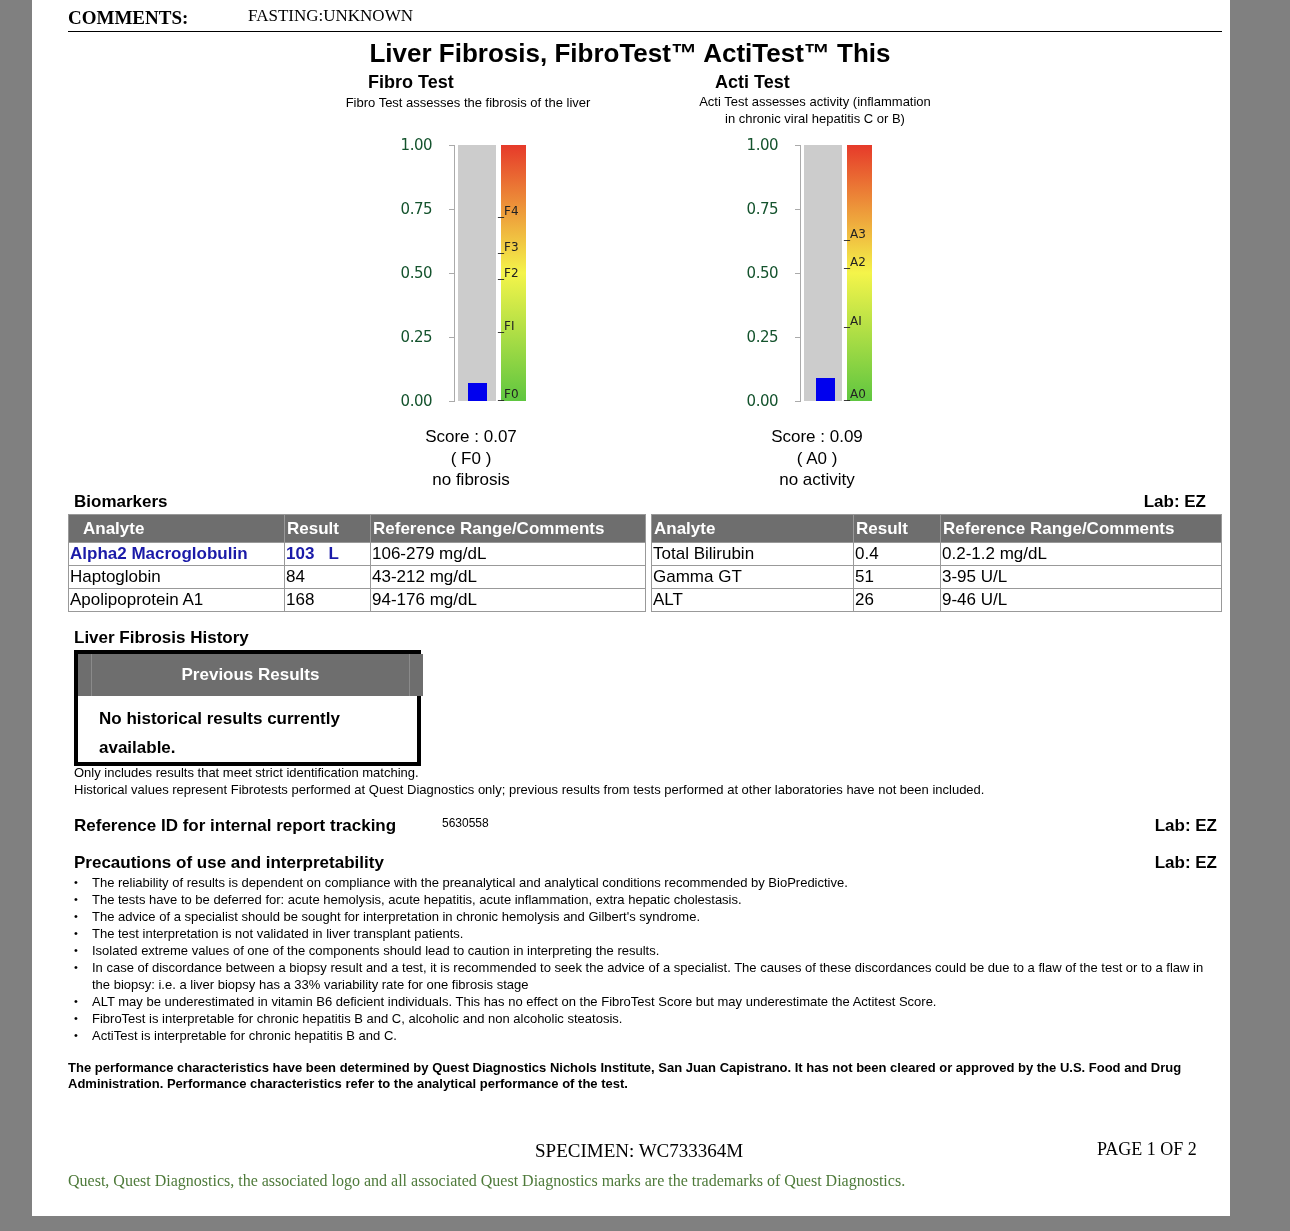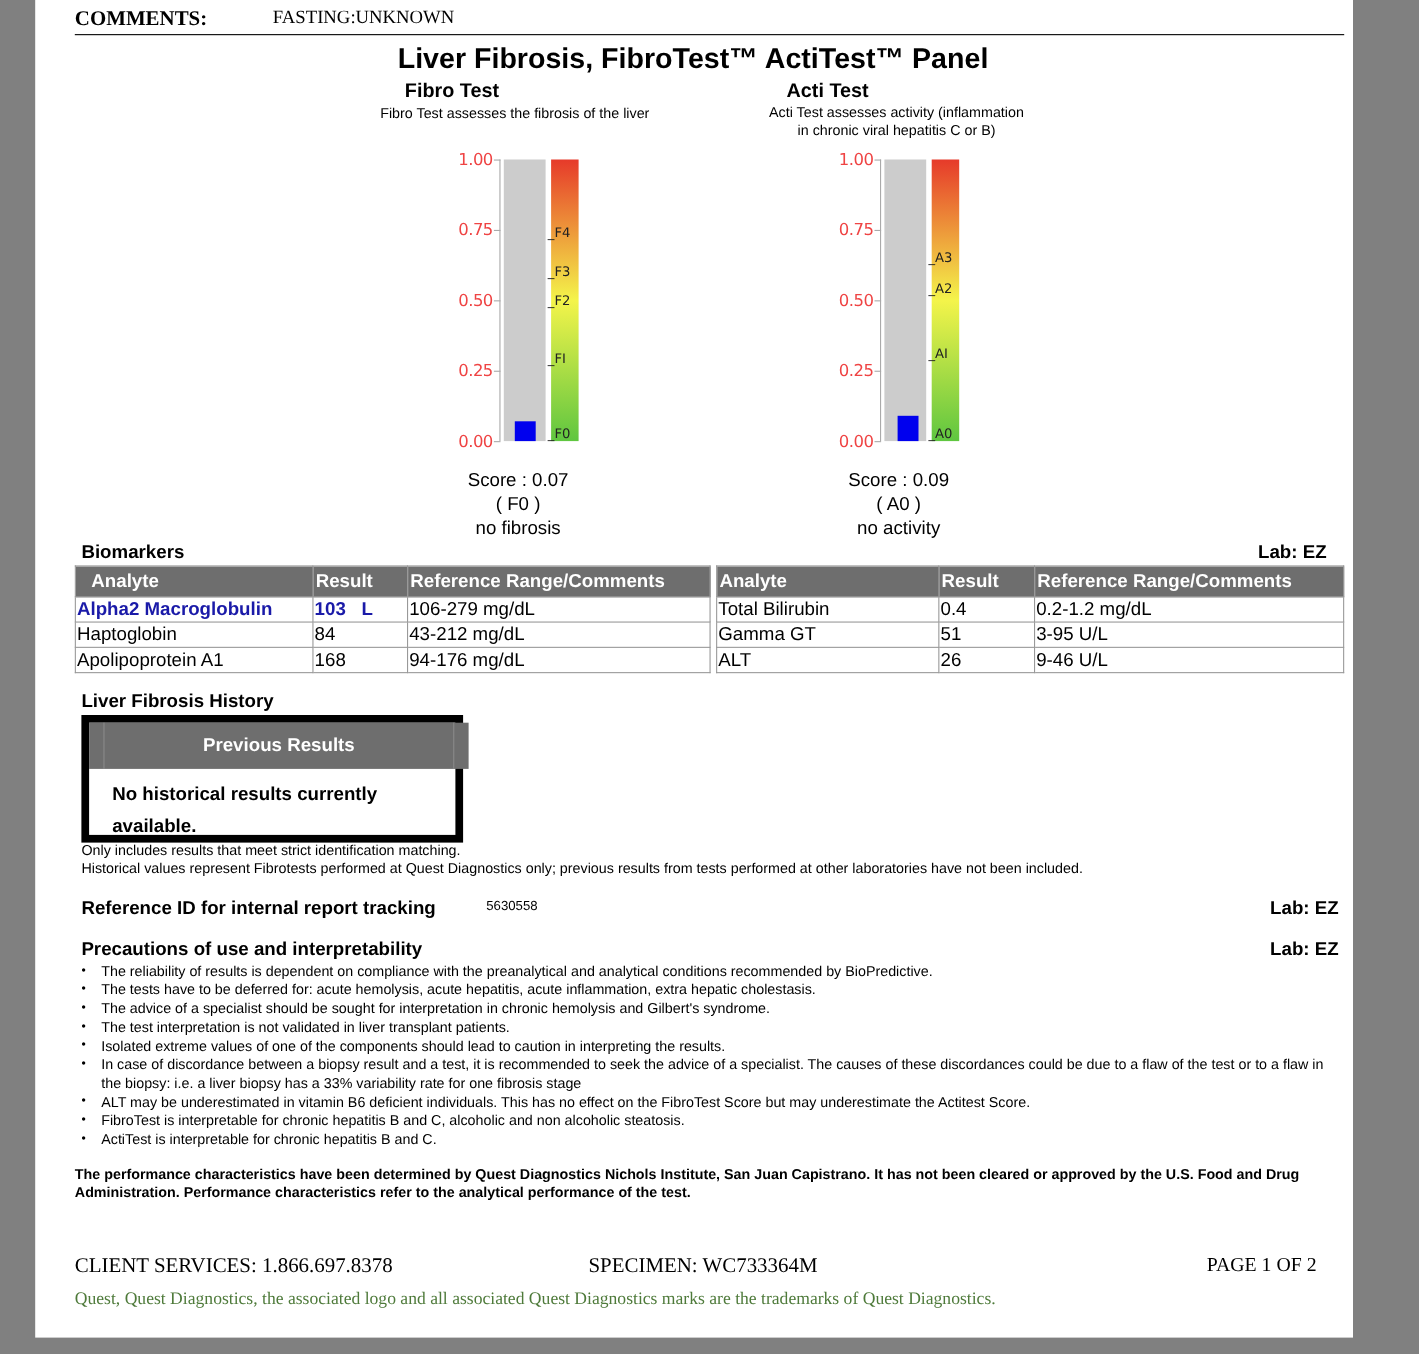--- a/index.html
+++ b/index.html
@@ -11,41 +11,41 @@
 
   .comments-label { left: 36px; top: 7px; font-size: 19px; font-weight: bold; }
   .comments-value { left: 216px; top: 6px; font-size: 17px; }
   .top-rule { left: 36px; top: 31px; width: 1154px; height: 1px; background: #000; }
 
   .panel-title { left: 0; width: 1260px; top: 38px; text-align: center; font-size: 26px; font-weight: bold; }
   .gauge-title { font-size: 18px; font-weight: bold; text-align: left; }
   .gauge-desc { font-size: 13px; text-align: center; line-height: 17px; }
 
   .gauge { position: absolute; width: 140px; height: 290px; }
-  .gauge .tick-label { position: absolute; right: 104px; font-size: 15px; font-family: "DejaVu Sans", sans-serif; transform: translateY(-50%); letter-spacing: -0.5px; color: #ef4444; }
+  .gauge .tick-label { position: absolute; right: 120px; font-size: 15px; font-family: "DejaVu Sans", sans-serif; transform: translateY(-50%); letter-spacing: -0.5px; color: #14532d; }
   .gauge .axis { position: absolute; left: 42px; top: 0; width: 1px; height: 256px; background: #aaa; }
   .gauge .axis-tick { position: absolute; left: 37px; width: 6px; height: 1px; background: #aaa; }
   .gauge .track { position: absolute; left: 46px; top: 0; width: 38px; height: 256px; background: #cccccc; }
   .gauge .marker { position: absolute; width: 19px; background: #0000ee; }
   .gauge .colorbar { position: absolute; left: 89px; top: 0; width: 25px; height: 256px;
      background: linear-gradient(to bottom, #e63a2a 0%, #ec6a2c 18%, #f2a33a 33%, #f7d43e 42%, #f4f44a 50%, #c8ec4a 60%, #8fd848 75%, #5fc640 100%); }
   .gauge .stage { position: absolute; left: 86px; font-size: 12px; font-family: "DejaVu Sans", sans-serif; color: #222; transform: translateY(-70%); }
   .gauge .stage::before { content: "_"; margin-right: 0px; }
 
   .score-block { position: absolute; text-align: center; font-size: 17px; line-height: 21.5px; width: 200px; }
 
   .section-label { font-size: 17px; font-weight: bold; }
   .lab-label { font-size: 17px; font-weight: bold; margin-left: 36px; }
 
   table.bio { position: absolute; border-collapse: collapse; font-size: 17px; }
   table.bio th { background: #6e6e6e; color: #fff; font-weight: bold; text-align: left; height: 28px; padding: 0 2px; border: 1px solid #999; }
   table.bio td { height: 23px; padding: 0 1px; border: 1px solid #999; white-space: nowrap; }
   table.bio td.flag { color: #1a1aa8; font-weight: bold; }
 
-  .history-box { position: absolute; left: 42px; top: 650px; width: 347px; height: 116px; border: 7px solid #000000; }
+  .history-box { position: absolute; left: 42px; top: 650px; width: 347px; height: 116px; border: 4px solid #000000; }
   .history-head { position: absolute; left: 0; top: 0; width: 345px; height: 42px; background: #6e6e6e; color: #fff; font-weight: bold; font-size: 17px; text-align: center; line-height: 42px; }
   .history-head .l { position: absolute; left: 13px; top: 0; width: 1px; height: 42px; background: #8a8a8a; }
   .history-head .r { position: absolute; right: 13px; top: 0; width: 1px; height: 42px; background: #8a8a8a; }
   .history-body { position: absolute; left: 21px; top: 50px; width: 300px; font-size: 17px; font-weight: bold; line-height: 29px; }
 
   .small-note { font-size: 13px; }
   .precautions { position: absolute; left: 42px; top: 874px; width: 1145px; font-size: 13px; line-height: 17px; list-style: none; }
   .precautions li { position: relative; padding-left: 18px; }
   .precautions li::before { content: "•"; position: absolute; left: 0; top: 0; font-size: 11px; }
 
@@ -56,21 +56,21 @@
 </style>
 </head>
 <body>
 
 <div class="page">
 
   <div class="abs comments-label serif">COMMENTS:</div>
   <div class="abs comments-value serif">FASTING:UNKNOWN</div>
   <div class="abs top-rule"></div>
 
-  <div class="abs panel-title" style="left:-32px;">Liver Fibrosis, FibroTest™ ActiTest™ Panel</div>
+  <div class="abs panel-title" style="left:-32px;">Liver Fibrosis, FibroTest™ ActiTest™ This</div>
 
   <div class="abs gauge-title" style="left:336px; top:72px; width:200px;">Fibro Test</div>
   <div class="abs gauge-desc" style="left:286px; top:94px; width:300px;">Fibro Test assesses the fibrosis of the liver</div>
 
   <div class="abs gauge-title" style="left:683px; top:72px; width:200px;">Acti Test</div>
   <div class="abs gauge-desc" style="left:633px; top:93px; width:300px;">Acti Test assesses activity (inflammation</div>
   <div class="abs gauge-desc" style="left:633px; top:110px; width:300px;">in chronic viral hepatitis C or B)</div>
 
   <div class="gauge" id="gauge-0" style="left:380px; top:145px;">
       <div class="axis"></div>
@@ -206,17 +206,16 @@
     <li>The test interpretation is not validated in liver transplant patients.</li>
     <li>Isolated extreme values of one of the components should lead to caution in interpreting the results.</li>
     <li>In case of discordance between a biopsy result and a test, it is recommended to seek the advice of a specialist. The causes of these discordances could be due to a flaw of the test or to a flaw in the biopsy: i.e. a liver biopsy has a 33% variability rate for one fibrosis stage</li>
     <li>ALT may be underestimated in vitamin B6 deficient individuals. This has no effect on the FibroTest Score but may underestimate the Actitest Score.</li>
     <li>FibroTest is interpretable for chronic hepatitis B and C, alcoholic and non alcoholic steatosis.</li>
     <li>ActiTest is interpretable for chronic hepatitis B and C.</li>
   </ul>
 
   <div class="abs perf">The performance characteristics have been determined by Quest Diagnostics Nichols Institute, San Juan Capistrano. It has not been cleared or approved by the U.S. Food and Drug Administration. Performance characteristics refer to the analytical performance of the test.</div>
 
-  <div class="abs footer serif" style="left:36px; top:1140px;">CLIENT SERVICES: 1.866.697.8378</div>
   <div class="abs footer serif" style="left:503px; top:1140px;">SPECIMEN: WC733364M</div>
   <div class="abs footer serif" style="left:1065px; top:1139px; font-size:18px;">PAGE 1 OF 2</div>
   <div class="abs trademark serif">Quest, Quest Diagnostics, the associated logo and all associated Quest Diagnostics marks are the trademarks of Quest Diagnostics.</div>
 </div>
 
 </body></html>

